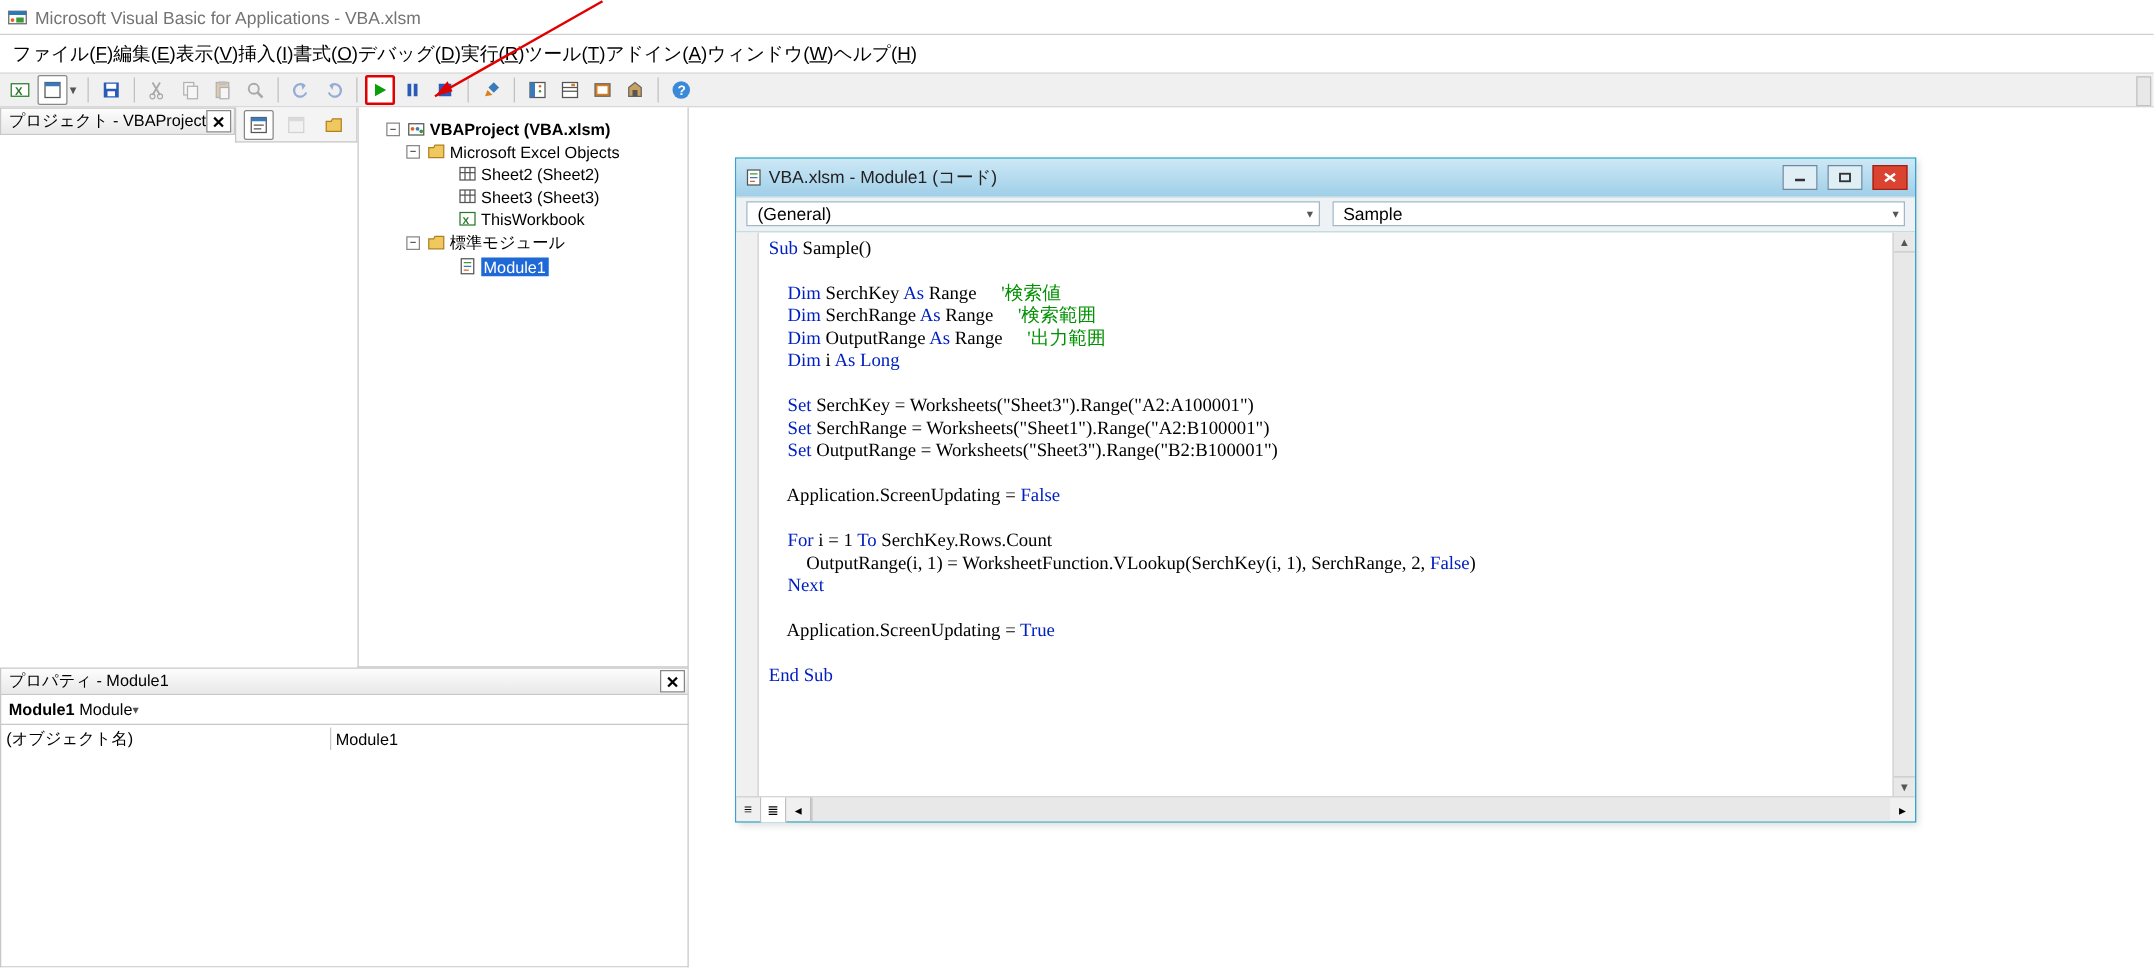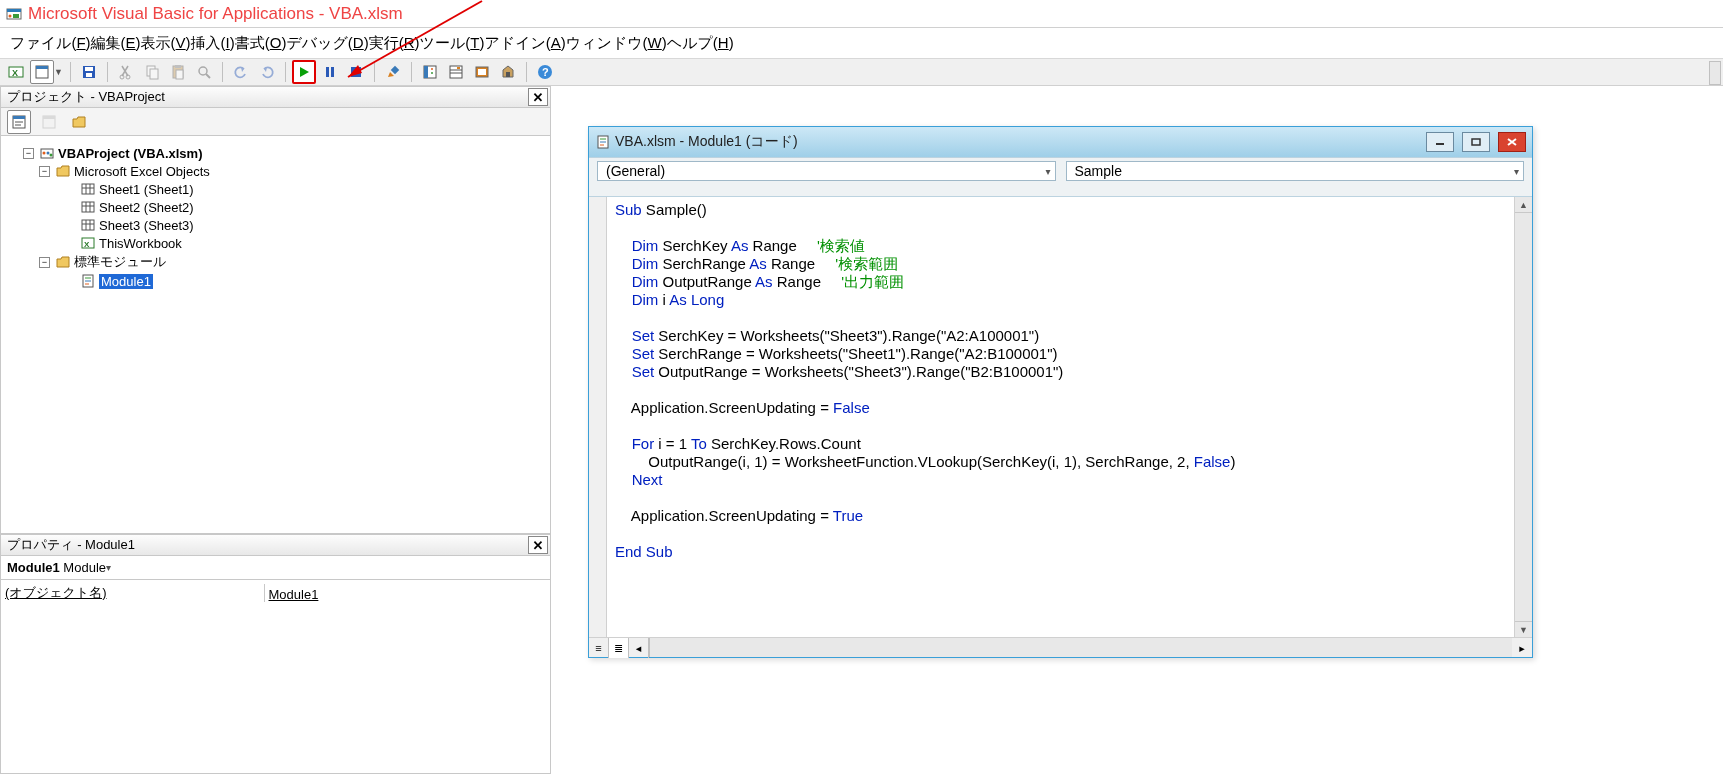--- a/index.html
+++ b/index.html
@@ -15,21 +15,21 @@
   .title-bar {
     height: 28px;
     display: flex;
     align-items: center;
     padding: 0 6px;
     gap: 6px;
     background: #fff;
     border-bottom: 1px solid #d0d0d0;
   }
   .title-bar .app-icon { width:16px; height:16px; }
-  .title-bar .title-text { font-size:17px; color:#ef4444; }
+  .title-bar .title-text { font-size:14px; color:#737373; }
   .menu-bar {
     height: 30px;
     display: flex;
     align-items: center;
     padding: 4px 10px;
     gap: 0;
     font-size: 15px;
     color: #000;
     background:#fff;
   }
@@ -66,21 +66,21 @@
     top:86px; left:0; right:0; bottom:0;
     background:#fff;
   }
 
   
   .project-panel {
     position:absolute;
     left:0; top:0;
     width:551px; height:448px;
     border:0;
-    display:flex; flex-direction:column;
+    display:flex; flex-direction:row;
   }
   .panel-title {
     height:22px;
     background: linear-gradient(#fdfdfd,#e8e8e8);
     display:flex; align-items:center; justify-content:space-between;
     padding:0 2px 0 6px;
     font-size:13px;
     border:1px solid #c8c8c8;
   }
   .panel-close {
@@ -121,21 +121,21 @@
   .props-combo .cbtext b { font-weight:bold; }
   .props-tabs {
     height:24px; display:flex; align-items:flex-end; gap:0; border:1px solid #c8c8c8; border-top:0;
     padding-top:2px; background:#f4f4f4;
   }
   .props-tab { padding:2px 10px; border:1px solid #888; border-bottom:0; background:#fff; font-size:13px; position:relative; top:1px; margin-left:4px;}
   .props-tab.inactive { background:#ececec; }
   .props-grid {
     flex:1; border:1px solid #c8c8c8; border-top:0; background:#fff;
   }
-  .props-row { display:flex; height:22px; align-items:flex-end;text-decoration:underline; }
+  .props-row { display:flex; height:22px; align-items:center; }
   .props-row .c1 { width:48%; padding-left:4px; border-right:1px solid #c8c8c8;}
   .props-row .c2 { flex:1; padding-left:4px; }
 
   
   .code-window {
     position:absolute;
     left:588px; top:40px;
     width:945px; height:532px;
     border:1px solid #3a9fd8;
     box-shadow: 2px 2px 6px rgba(0,0,0,0.15);
@@ -148,37 +148,37 @@
     display:flex; align-items:center; padding:0 6px; gap:4px;
   }
   .code-title .ct-text { flex:1; font-size:14px; color:#222; }
   .winbtn {
     width:28px; height:20px; border:1px solid #6a8aa0;
     display:flex; align-items:center; justify-content:center;
     background:#e0eef6; margin-left:4px;
   }
   .winbtn.close { background:#d9432f; color:#fff; border-color:#a02015;}
   .code-selectors {
-    height:40px; display:flex; gap:10px; padding:3px 8px; background:#eef2f4; border-top:1px solid #bcd3e0; border-bottom:1px solid #bcd3e0;
+    height:29px; display:flex; gap:10px; padding:3px 8px; background:#eef2f4; border-top:1px solid #bcd3e0; border-bottom:1px solid #bcd3e0;
   }
   .code-sel {
     flex:1; height:20px; border:1px solid #9fb8c8; background:#fff;
     display:flex; align-items:center; justify-content:space-between;
     padding:0 4px 0 8px; font-size:14px;
   }
   .code-sel .chev { font-size:10px; color:#555;}
   .code-body {
     flex:1; display:flex; background:#fff; overflow:hidden;
   }
   .code-gutter {
     width:18px; background:#f0f0f0; border-right:1px solid #d0d0d0;
   }
   .code-text {
     flex:1; padding:4px 8px;
-    font-family: Liberation Sans, sans-serif;
+    font-family: Liberation Serif, serif;
     font-size:15px; line-height:18px;
     white-space:pre; overflow:auto;
     color:#000;
   }
   .kw { color:#0020c0; }
   .cm { color:#009000;margin-left:16px; }
   .code-footer {
     height:20px; display:flex; border-top:1px solid #d0d0d0; background:#f0f0f0;
   }
   .code-footer .viewbtn {
@@ -420,32 +420,20 @@
           <li>
             <span class="noexp"></span>
             <span class="node-icon">
               <svg width="16" height="16">
                 <rect x="2" y="3" width="12" height="10" fill="#fff" stroke="#555"></rect>
                 <line x1="2" y1="7" x2="14" y2="7" stroke="#555"></line>
                 <line x1="6" y1="3" x2="6" y2="13" stroke="#555"></line>
                 <line x1="10" y1="3" x2="10" y2="13" stroke="#555"></line>
               </svg>
             </span>
-            <span>Sheet1 (Sheet1)</span>
-          </li>
-          <li>
-            <span class="noexp"></span>
-            <span class="node-icon">
-              <svg width="16" height="16">
-                <rect x="2" y="3" width="12" height="10" fill="#fff" stroke="#555"></rect>
-                <line x1="2" y1="7" x2="14" y2="7" stroke="#555"></line>
-                <line x1="6" y1="3" x2="6" y2="13" stroke="#555"></line>
-                <line x1="10" y1="3" x2="10" y2="13" stroke="#555"></line>
-              </svg>
-            </span>
             <span>Sheet2 (Sheet2)</span>
           </li>
           <li>
             <span class="noexp"></span>
             <span class="node-icon">
               <svg width="16" height="16">
                 <rect x="2" y="3" width="12" height="10" fill="#fff" stroke="#555"></rect>
                 <line x1="2" y1="7" x2="14" y2="7" stroke="#555"></line>
                 <line x1="6" y1="3" x2="6" y2="13" stroke="#555"></line>
                 <line x1="10" y1="3" x2="10" y2="13" stroke="#555"></line>

